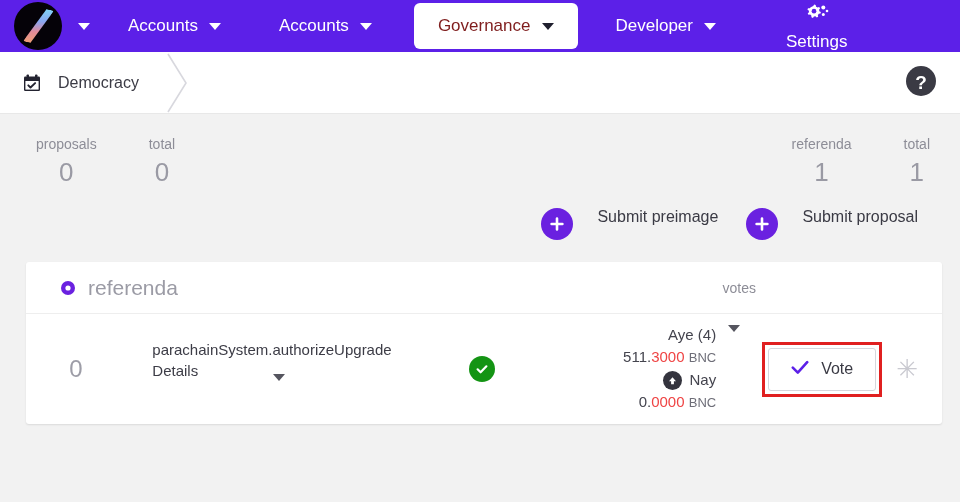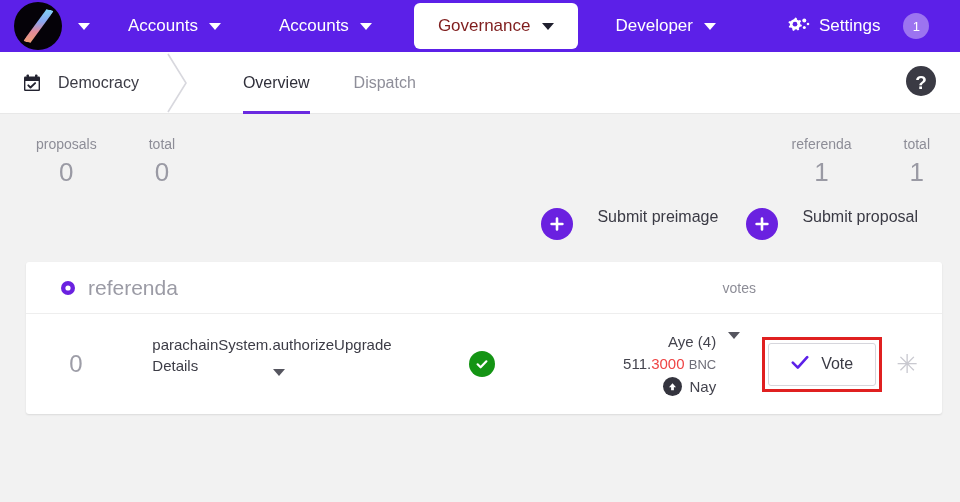--- a/index.html
+++ b/index.html
@@ -52,21 +52,21 @@
     height: 46px;
     border-radius: 6px;
     white-space: nowrap;
   }
   .nav-item.active {
     background: #ffffff;
     color: #7f1d1d;
     margin-left: 22px;
     padding: 0 24px;
   }
-  .nav-item.settings { margin-left: 30px; gap: 9px; }
+  .nav-item.settings { margin-left: 30px; gap: 9px; flex-direction: column; }
   .gear-icon { display: flex; align-items: center; }
   .badge {
     margin-left: 14px;
     width: 26px; height: 26px; border-radius: 50%;
     background: #9c74f0; color: #ffffff;
     font-size: 13px;
     display: flex; align-items: center; justify-content: center;
   }
 
   
@@ -298,28 +298,20 @@
     </span>
     <span>Democracy</span>
   </div>
 
   <div class="chev-sep">
     <svg width="28" height="62" viewBox="0 0 28 62">
       <path d="M4 2 L22 31 L4 60" stroke="#d8d8de" stroke-width="1.6" fill="none"></path>
     </svg>
   </div>
 
-  <div class="tabs">
-    <div class="tab active">
-      <span>Overview</span>
-    </div>
-    <div class="tab">
-      <span>Dispatch</span>
-    </div>
-  </div>
 
   <div class="help-icon">
     <svg width="34" height="34" viewBox="0 0 34 34">
       <circle cx="17" cy="17" r="15" fill="#3a3a44"></circle>
       <text x="17" y="24.5" font-family="'Liberation Sans',sans-serif" font-size="19" font-weight="bold" fill="#ffffff" text-anchor="middle">?</text>
     </svg>
   </div>
 </div>
 
 <div class="stats">
@@ -413,20 +405,24 @@
           <span class="unit">BNC</span>
         </div>
         <div class="vote-line">
           <span class="up-circle">
             <svg width="13" height="13" viewBox="0 0 13 13">
               <path d="M6.5 3.2L10 7.2H7.9v3.0H5.1v-3.0H3z" fill="#ffffff"></path>
             </svg>
           </span>
           <span>Nay</span>
         </div>
+        <div class="vote-amount">
+          <span>0.</span><span class="frac">0000</span>
+          <span class="unit">BNC</span>
+        </div>
       </div>
       <span class="votes-caret">
         <span class="caret-gray"></span>
       </span>
     </div>
 
     <div class="vote-action">
       <div class="vote-highlight">
         <div class="vote-btn">
           <span>

